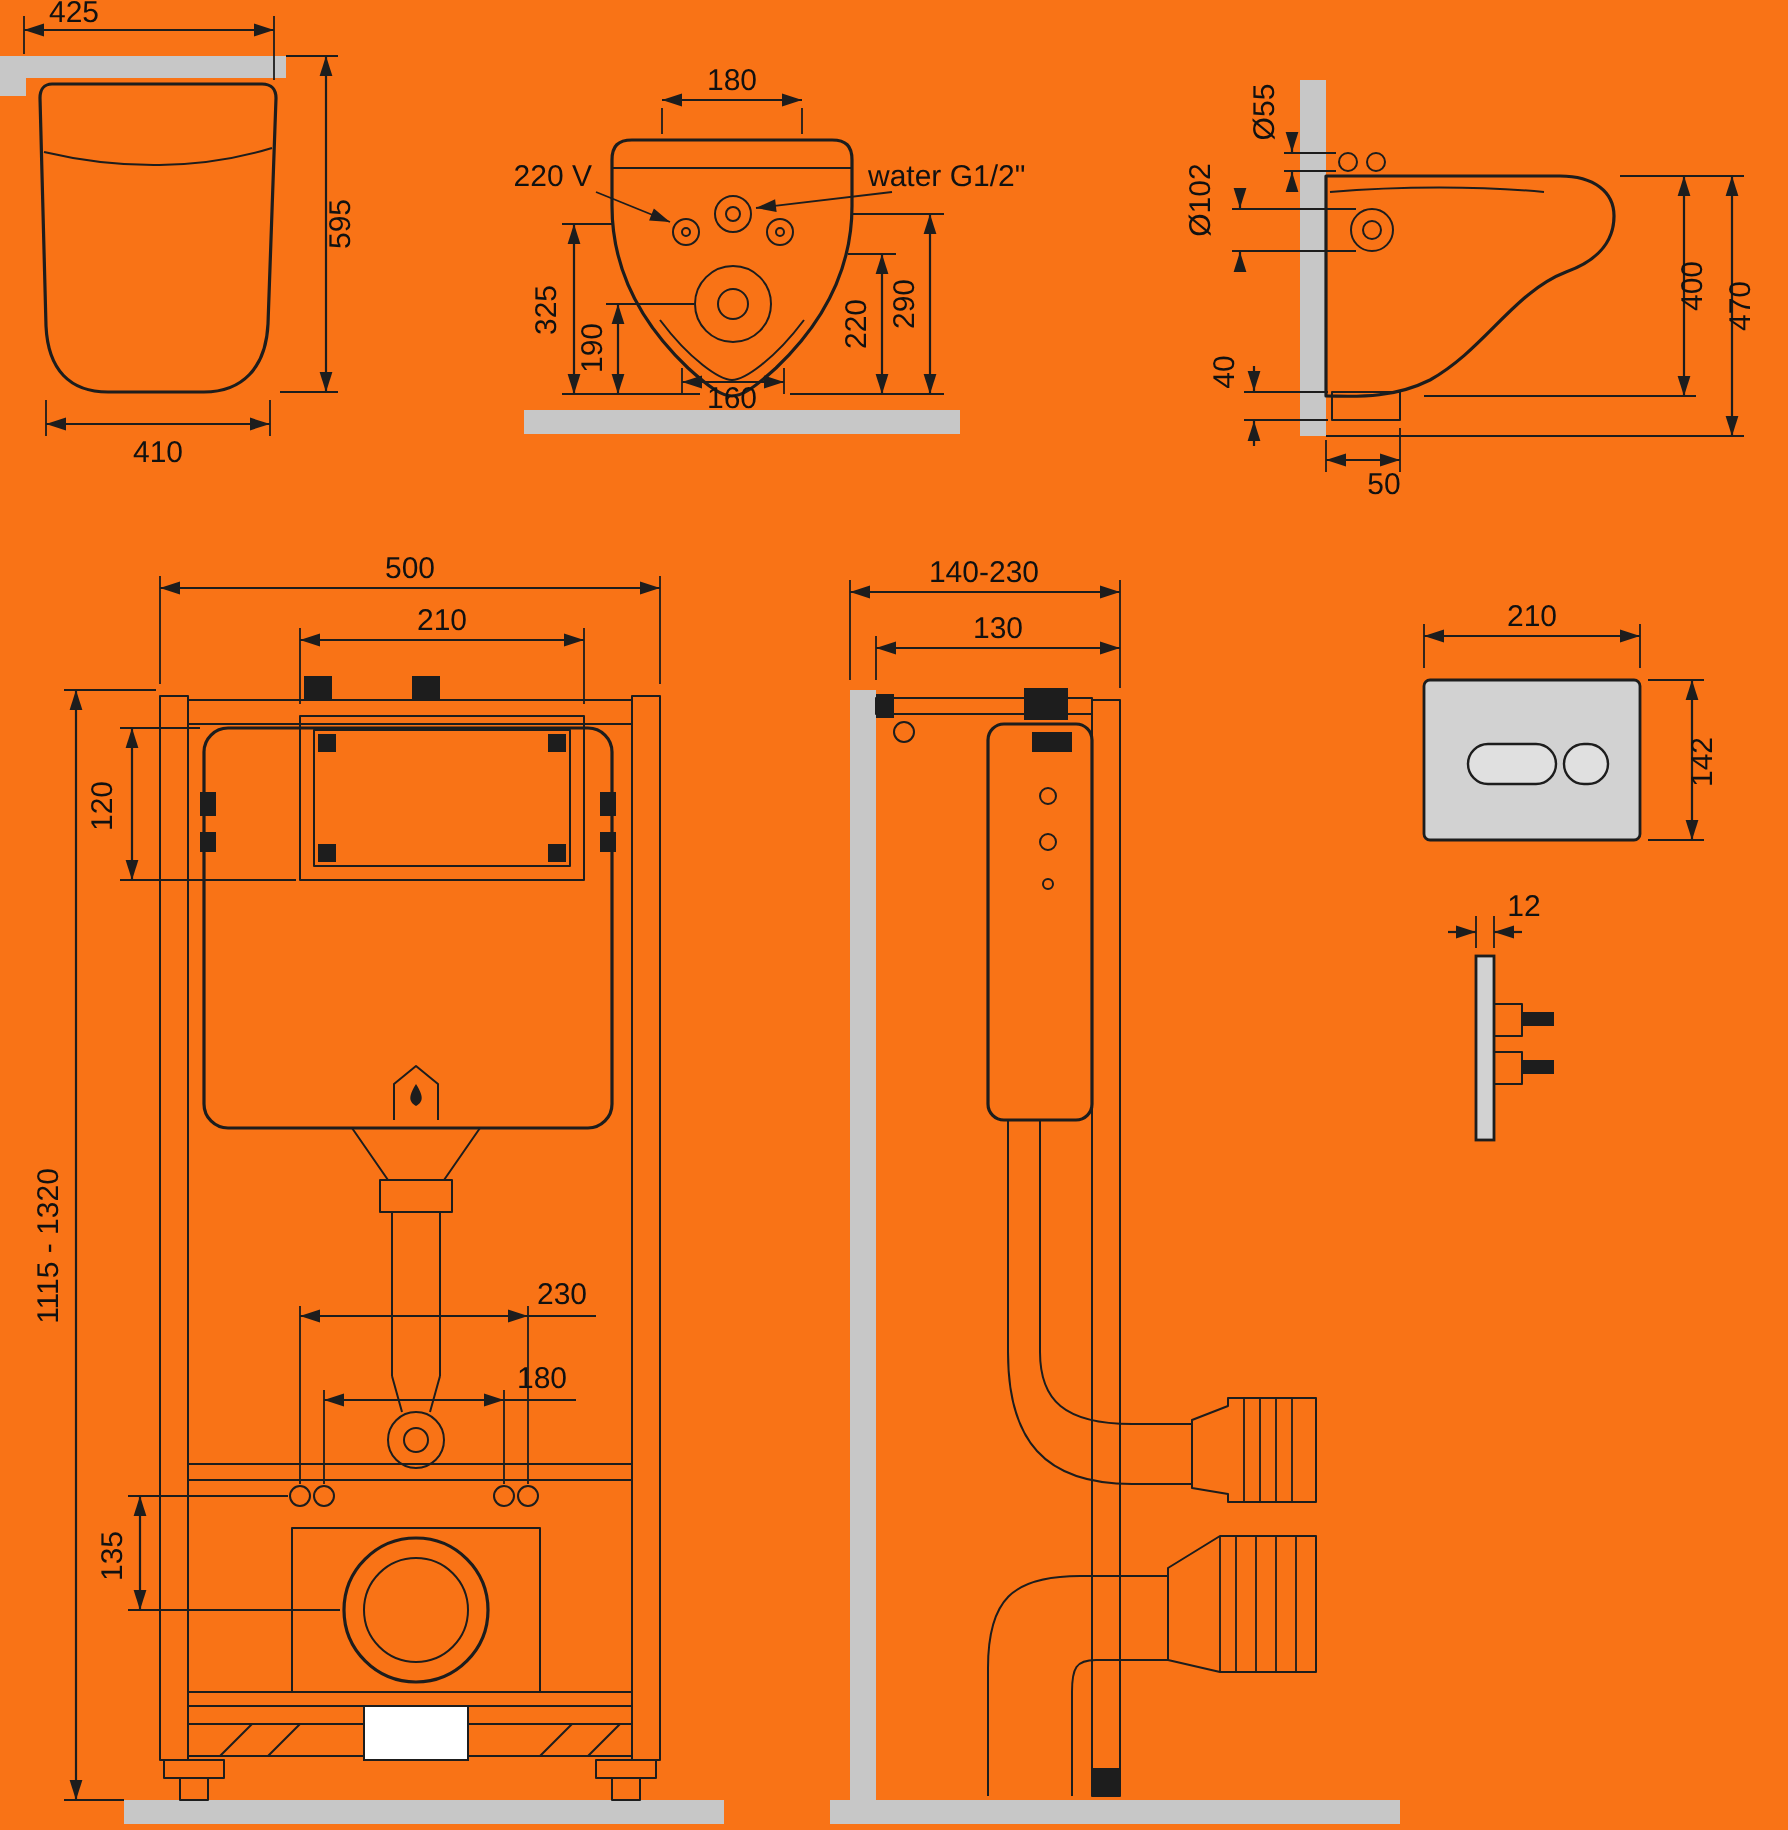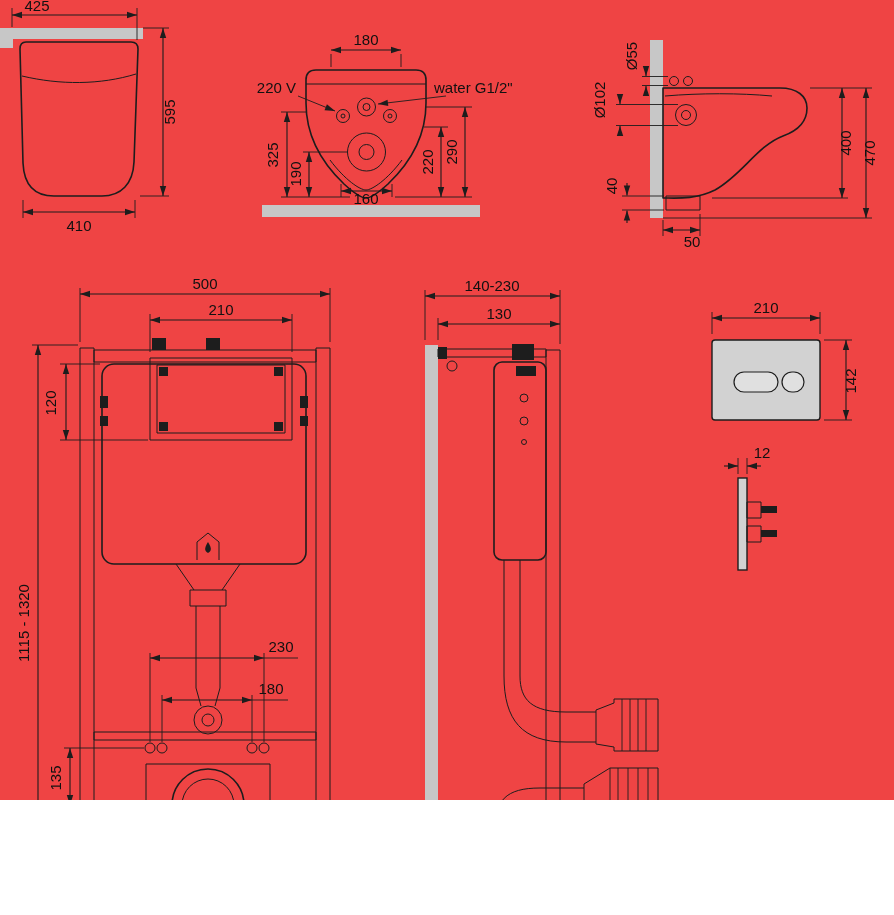--- a/index.html
+++ b/index.html
@@ -1,16 +1,16 @@
 <!DOCTYPE html>
 <html><head>
 <meta charset="utf-8">
 <style>
   html,body{margin:0;padding:0;background:#ffffff;}
-  .page{width:894px;height:800px;position:relative;background:#ef4444;overflow:hidden;}
+  .page{width:894px;height:915px;position:relative;background:#f97316;overflow:hidden;}
   svg{display:block;}
   .ol{fill:none;stroke:#1d1d1d;stroke-width:1.6;stroke-linejoin:round;stroke-linecap:round;}
   .tn{fill:none;stroke:#1d1d1d;stroke-width:1;stroke-linejoin:round;}
   .dim{fill:none;stroke:#1d1d1d;stroke-width:1.1;}
   .ext{fill:none;stroke:#1d1d1d;stroke-width:0.9;}
   .wall{fill:#c7c7c7;stroke:none;}
   .blk{fill:#1d1d1d;stroke:none;}
   .fillw{fill:#ffffff;stroke:#1d1d1d;stroke-width:1;}
   .plate{fill:#d2d2d2;stroke:#1d1d1d;stroke-width:1.4;}
   .btn{fill:#e0e0e0;stroke:#1d1d1d;stroke-width:1.2;}

